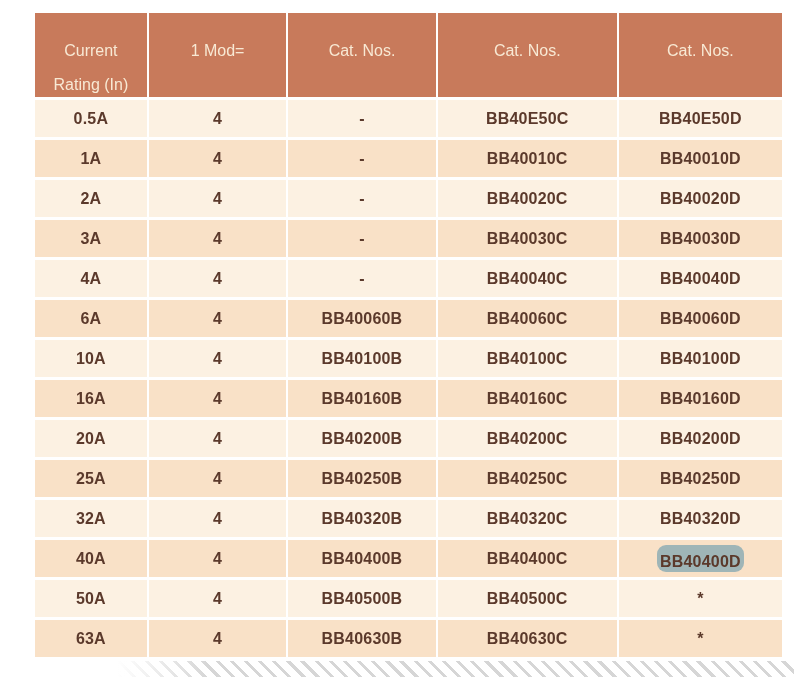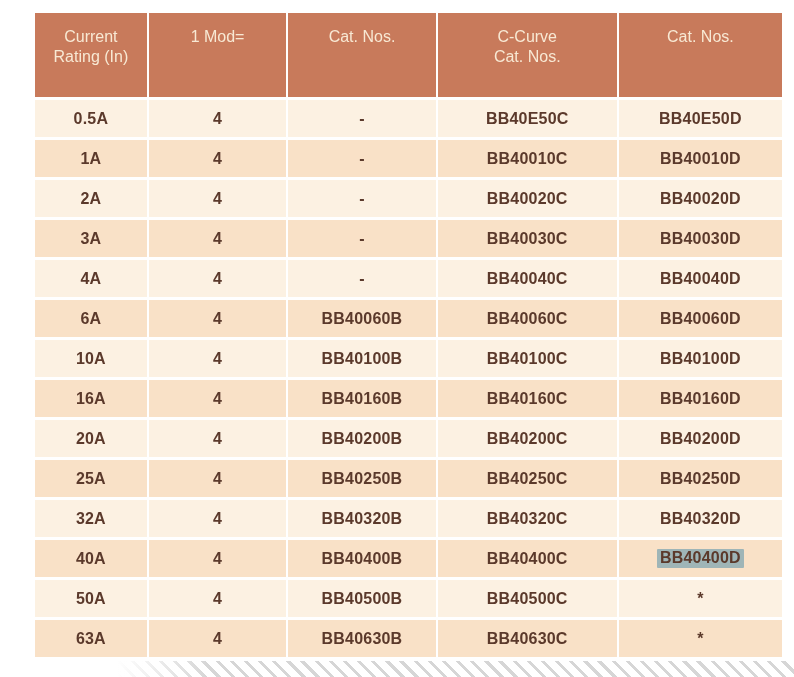--- a/index.html
+++ b/index.html
@@ -24,38 +24,38 @@
     background:#c87a5b;
     color:#f8e9d4;
     height:84px;
     box-sizing:border-box;
     padding-top:14px;
     text-align:center;
     font-size:16px;
     line-height:20px;
     font-weight:400;
   }
-  .hline{display:block;}
+  .hline{display:block;margin-top:14px;}
   .cell{
     height:37px;
     display:flex;
     align-items:center;
     justify-content:center;
     color:#5b392b;
     font-size:16px;
     font-weight:600;
     letter-spacing:.2px;
   }
   
   .row:nth-child(even) .cell{background:#fcf1e2;}
   .row:nth-child(odd)  .cell{background:#f9e1c7;}
   .sel{
     background:#9fb5b7;
-    padding:0 3px 1px 3px;
-    border-radius:1px;
+    padding:8px 3px 1px 3px;
+    border-radius:9px;
   }
   .hatch{
     position:absolute;
     left:118px;right:0;bottom:0;height:16px;
     background-image:
       linear-gradient(to right,#ffffff 0,rgba(255,255,255,0) 90px),
       repeating-linear-gradient(45deg,#d0d0d0 0 3px,rgba(255,255,255,0) 3px 10px);
     opacity:.85;
   }
 </style>
@@ -70,21 +70,20 @@
         <span class="hline">Current</span>
         <span class="hline">Rating (In)</span>
       </div>
       <div class="hcell">
         <span class="hline">1 Mod=</span>
       </div>
       <div class="hcell">
         <span class="hline">Cat. Nos.</span>
       </div>
       <div class="hcell">
-        <span class="hline">C-Curve</span>
         <span class="hline">Cat. Nos.</span>
       </div>
       <div class="hcell">
         <span class="hline">Cat. Nos.</span>
       </div>
     </div>
 
     <div class="row">
       <div class="cell">0.5A</div>
       <div class="cell">4</div>

